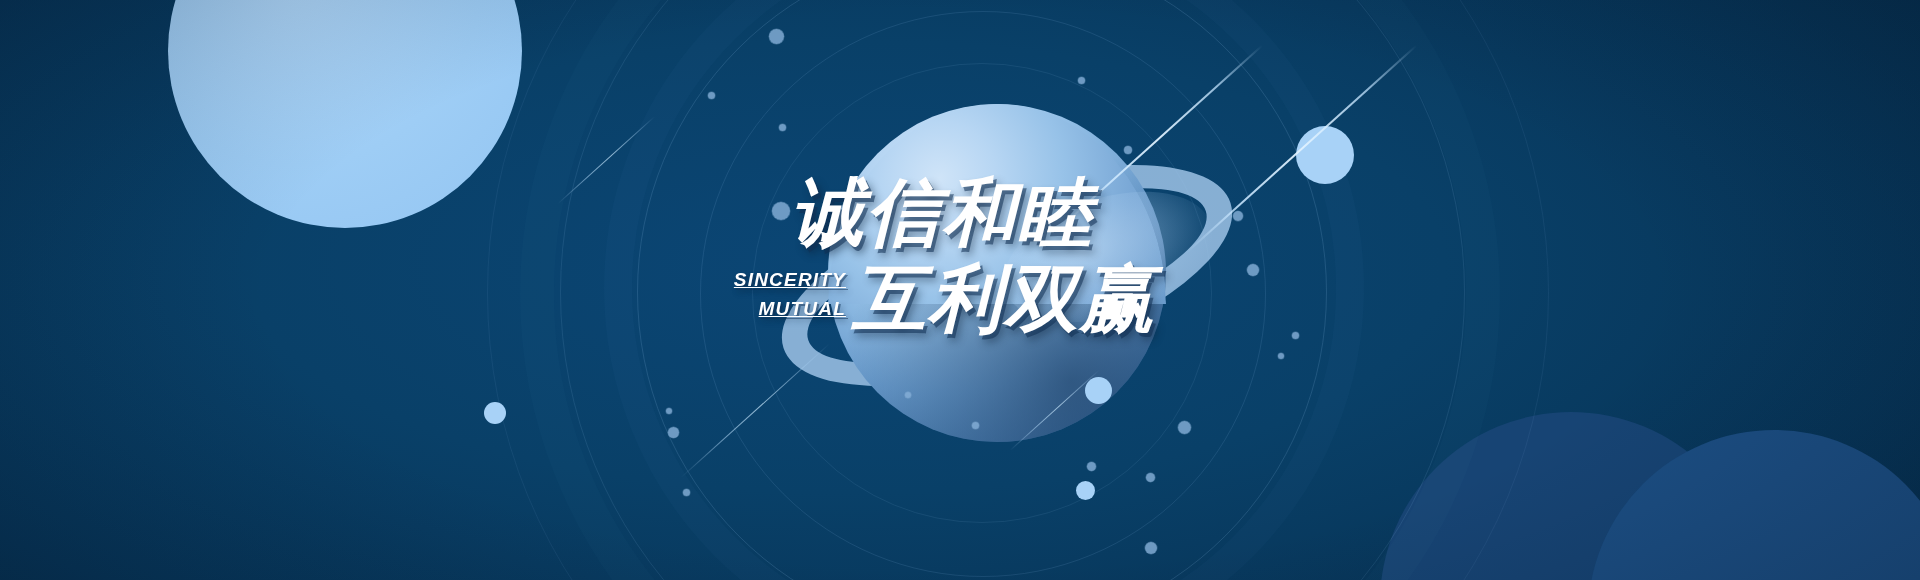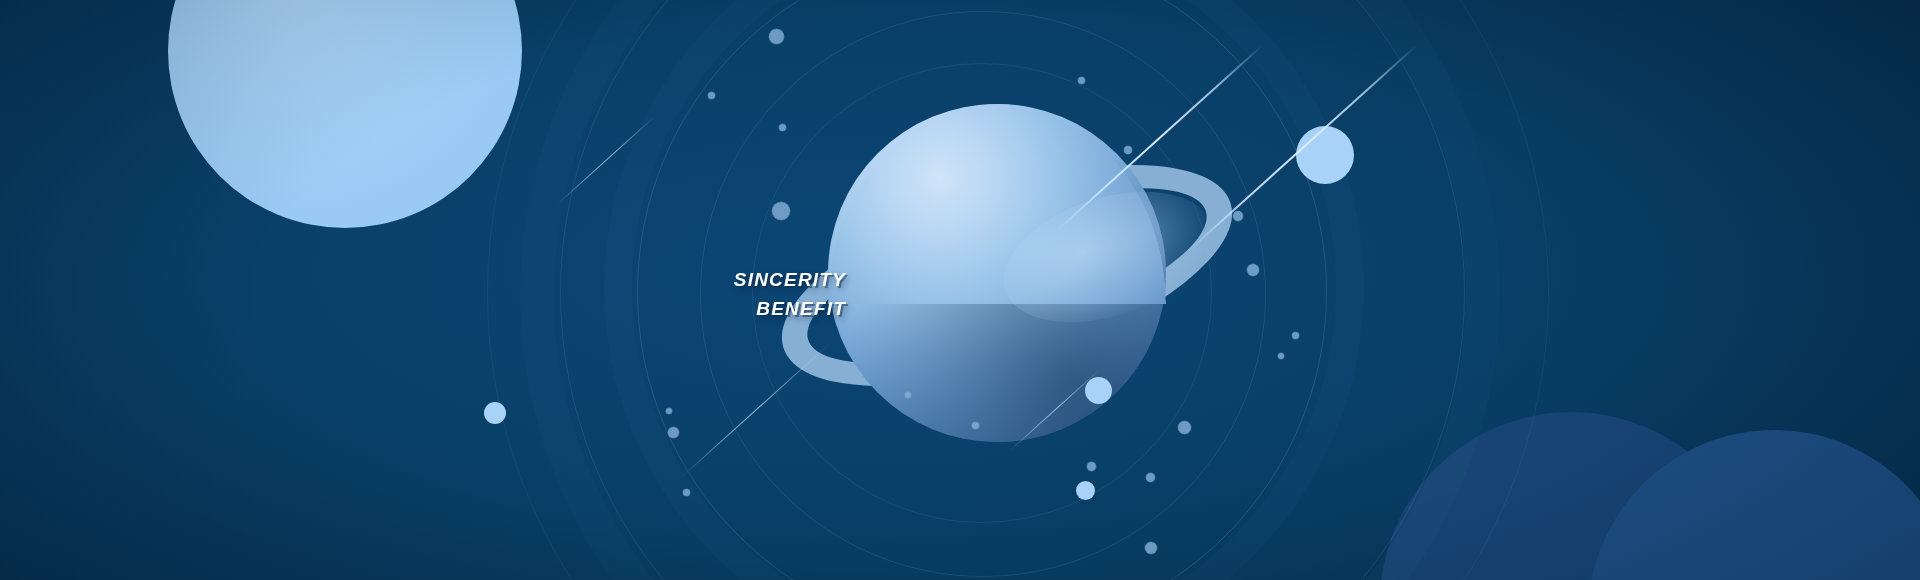--- a/index.html
+++ b/index.html
@@ -271,20 +271,21 @@
     font-size: 19px;
     font-weight: 700;
     font-style: italic;
     color: #ffffff;
     letter-spacing: 1.2px;
     line-height: 1.52;
     white-space: nowrap;
     text-shadow:
       2px 2px 0 rgba(16,48,84,0.50),
       3px 4px 6px rgba(8,28,52,0.40);
+    text-decoration: underline;
   }
 </style>
 </head>
 <body>
 
 <div id="banner">
 
   <div class="bg-base"></div>
 
   <div class="corner-circle-tl"></div>
@@ -338,17 +339,21 @@
       <div class="streak thin" style="left: 681px; top: 477px; width: 200px; transform: rotate(-42deg);"></div>
       <div class="streak thin" style="left: 558px; top: 203px; width: 130px; transform: rotate(-42deg);"></div>
       <div class="streak thin" style="left: 1010px; top: 450px; width: 120px; transform: rotate(-42deg);"></div>
     </div>
 
   <div class="bg-vignette"></div>
 
   <div id="text-block">
     <div class="eng-wrap">
       <div class="eng-line">SINCERITY</div>
-      <div class="eng-line">BENEFIT</div>
+      <div class="eng-line">MUTUAL</div>
+    </div>
+    <div class="title-wrap">
+      <div class="title-line line1">诚信和睦</div>
+      <div class="title-line line2">互利双赢</div>
     </div>
   </div>
 
 </div>
 
 </body></html>

